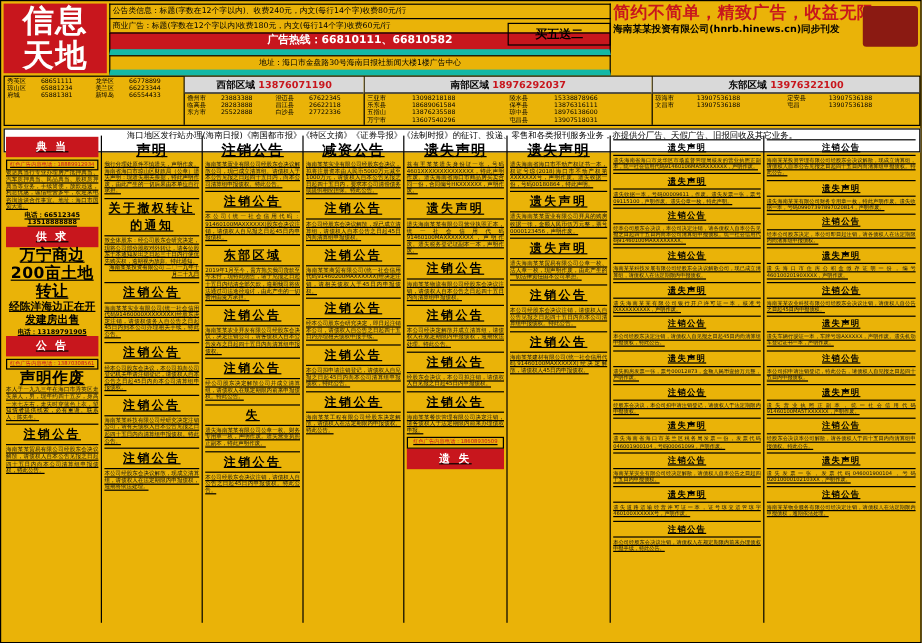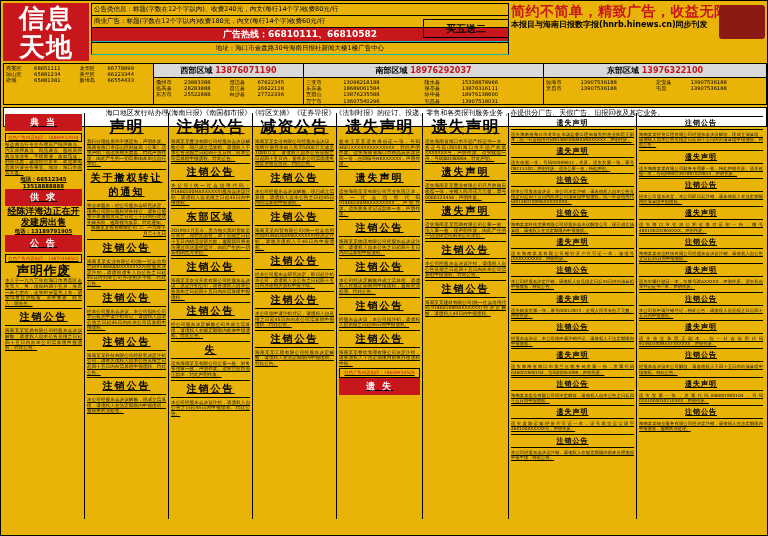--- a/index.html
+++ b/index.html
@@ -17,21 +17,21 @@
     position:absolute;left:0;top:0;width:86px;height:58px;
     background:#c8161d;color:#fff;
     display:flex;flex-direction:column;align-items:center;justify-content:center;
     font-weight:bold;line-height:1;
   }
   .logo .l1{font-size:26px;letter-spacing:1px;}
   .logo .l2{font-size:26px;letter-spacing:1px;margin-top:3px;}
 
   .mh-mid{position:absolute;left:88px;top:0;width:418px;height:58px;}
   .mh-line{font-size:6.5px;line-height:9px;color:#000;border:1px solid #000;border-bottom:none;padding:1px 2px;box-sizing:border-box;}
-  .mh-line.last{border-bottom:1px solid #14b8a6;text-align:center;}
+  .mh-line.last{border-bottom:5px solid #14b8a6;text-align:center;}
   .mh-hot{background:#c8161d;color:#fff;font-weight:bold;font-size:9px;padding:2px;text-align:center;}
   .mh-buy{
     position:absolute;right:0;top:0;width:86px;height:19px;
     font-size:10px;font-weight:bold;color:#000;display:flex;align-items:center;justify-content:center;
     border:1px solid #000;box-sizing:border-box;
   }
 
   .mh-right{position:absolute;left:508px;top:0;width:256px;height:58px;}
   .mh-slogan{font-size:14px;font-weight:bold;color:#c8161d;letter-spacing:0.5px;line-height:16px;}
   .mh-sub{font-size:8px;color:#000;line-height:11px;font-weight:bold;}
@@ -58,21 +58,21 @@
   .c2{width:84px;}
   .c3{width:84px;}
   .c4{width:84px;}
   .c5{width:86px;}
   .c6{width:86px;}
   .c7{width:128px;}
   .c8{width:128px;}
 
   
   .hd{font-size:11px;font-weight:bold;text-align:center;letter-spacing:1px;margin:3px 0 1px;}
-  .hd-lg{font-size:16px;}
+  .hd-lg{font-size:12px;}
   .body{font-size:4.6px;line-height:5.6px;text-align:justify;color:#111;}
   .red{color:#c8161d;}
   .banner{background:#c8161d;color:#fff;font-size:9px;font-weight:bold;text-align:center;padding:2px 0;letter-spacing:2px;}
   .bigline{font-size:13px;font-weight:bold;text-align:center;color:#000;letter-spacing:0.5px;line-height:15px;}
   .midline{font-size:9px;font-weight:bold;text-align:center;line-height:11px;}
   .tiny{font-size:4.4px;line-height:5.4px;}
   .phone{font-size:5.4px;font-weight:bold;text-align:center;}
   .hdr-band{border-top:1px solid #000;border-bottom:1px solid #000;font-size:10px;font-weight:bold;text-align:center;padding:1px 0;margin:2px 0;letter-spacing:2px;}
   .sig{font-size:4.6px;text-align:right;line-height:5.6px;}
   .col7 .body,.col8 .body{font-size:4.3px;line-height:5.2px;}
@@ -93,21 +93,21 @@
       <div class="mh-line">公告类信息：标题(字数在12个字以内)、收费240元，内文(每行14个字)收费80元/行</div>
       <div class="mh-line">商业广告：标题(字数在12个字以内)收费180元，内文(每行14个字)收费60元/行</div>
       <div class="mh-line last mh-hot">广告热线：66810111、66810582</div>
       <div class="mh-line last" style="border-top:1px solid #000;">地址：海口市金盘路30号海南日报社新闻大楼1楼广告中心</div>
     </div>
 
     <div class="mh-buy" style="left:auto;right:258px;top:16px;position:absolute;">买五送二</div>
 
     <div class="mh-right">
       <div class="mh-slogan">简约不简单，精致广告，收益无限</div>
-      <div class="mh-sub">本报目与海南日报数字报(hnrb.hinews.cn)同步刊发</div>
+      <div class="mh-sub">海南某某投资有限公司(hnrb.hinews.cn)同步刊发</div>
       <div class="mh-horse"></div>
     </div>
   </div>
 
   <div class="regionbar" id="regionbar">
       <div class="rb-col" style="width: 150px;">
         <div class="rb-body">
           <table style="border-collapse:collapse;width:100%">
             <tbody>
               <tr>
@@ -219,20 +219,21 @@
     <div class="s1">海口地区发行站办理(海南日报)《南国都市报》《特区文摘》《证券导报》《法制时报》的征订、投递、零售和各类报刊服务业务，亦提供分厂告、天假广告、旧报回收及其它业务。</div>
   </div>
 
   <div class="cols">
     <div class="col c1" id="col1">
         <div class="banner">典 当</div>
         <div class="tiny sealbox red">红色广告内容电话：18889912934</div>
         <div class="body">银达典当行专业办理房产抵押典当、汽车质押典当、民品典当、股权质押典当等业务，手续简便，放款迅速，利息优惠，诚信经营多年，欢迎来电咨询洽谈合作事宜。地址：海口市国贸大道。</div>
         <div class="phone">电话：66512345 13518888888</div>
         <div class="banner">供 求</div>
+        <div class="bigline">万宁商边200亩土地转让</div>
         <div class="midline">经陈洋海边正在开发建房出售</div>
         <div class="phone">电话：13189791905</div>
         <div class="banner">公 告</div>
         <div class="tiny sealbox red">红色广告内容电话：13870308561</div>
         <div class="bigline">声明作废</div>
         <div class="body">本人于一九九三年在海口市秀英区走失亲人，男，现年约四十五岁，身高一米七左右，走失时穿蓝色上衣，望知情者提供线索，必有重谢。联系人：陈先生。</div>
         <div class="hdr-band">注销公告</div>
         <div class="body">海南某某贸易有限公司经股东会决议解散，请债权人自本公告见报之日起四十五日内向本公司清算组申报债权，特此公告。</div>
       </div>
     <div class="col c2" id="col2">

